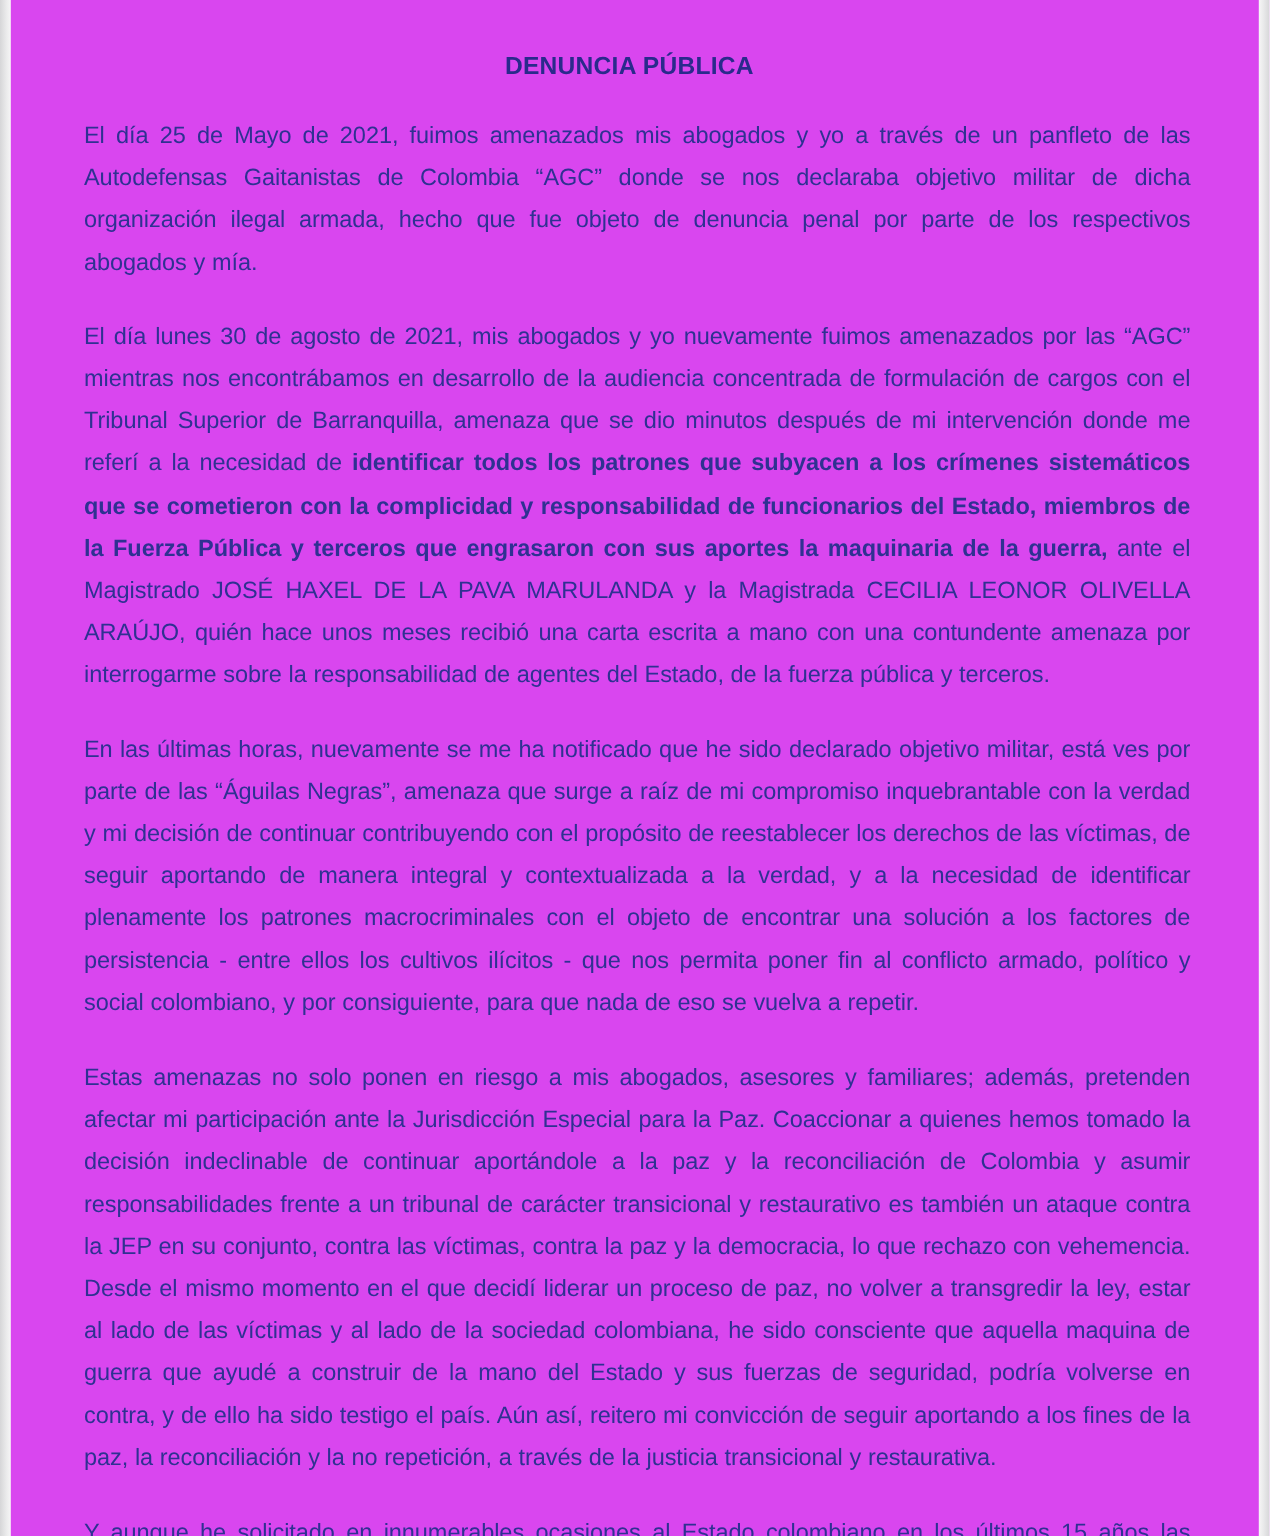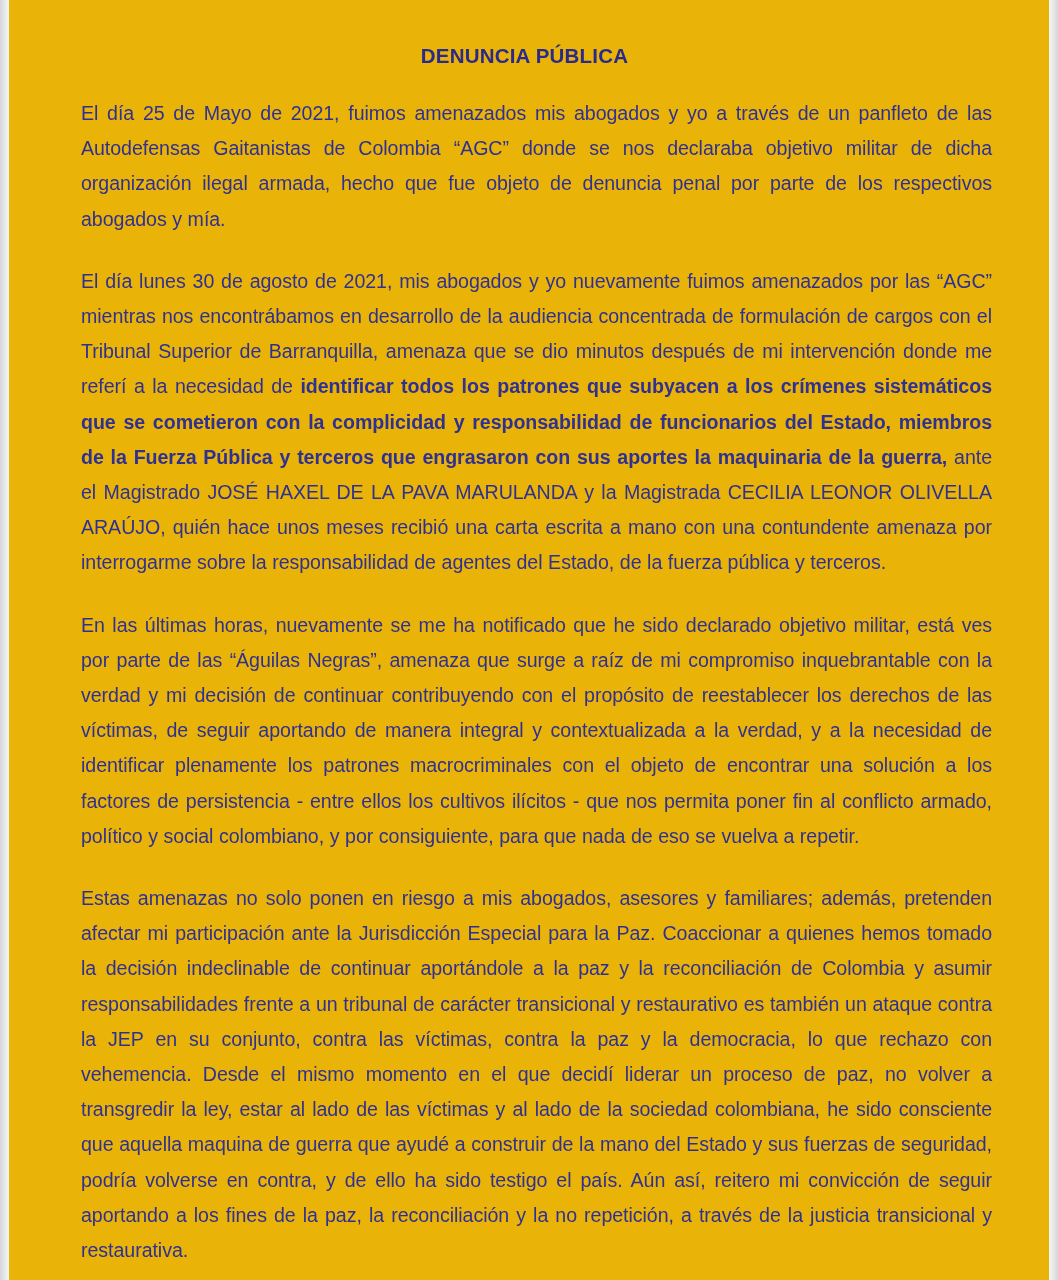--- a/index.html
+++ b/index.html
@@ -29,21 +29,21 @@
     right: 0;
     background: linear-gradient(to left, #d6d6d8 0%, #e9e9ea 55%, #f6f6f6 100%);
   }
 
   .page {
     position: absolute;
     left: 9px;
     right: 9px;
     top: 0;
     bottom: 0;
-    background: #eab308;
+    background: #d946ef;
   }
 
   .doc {
     padding: 34px 57px 0 60px;
     box-sizing: border-box;
   }
 
   .doc-title {
     text-align: center;
     color: #2a2a8c;
@@ -57,21 +57,21 @@
   .body-copy {
     margin-top: 28px;
   }
 
   p.para {
     color: #2f3192;
     font-size: 19.6px;
     line-height: 35.2px;
     text-align: justify;
     text-justify: inter-word;
-    margin: 0 0 27px 12px;
+    margin: 0 0 27px 1px;
     letter-spacing: -0.05px;
     word-spacing: 0.2px;
   }
 
   p.para:last-of-type { margin-bottom: 0; }
 
   b, strong {
     font-weight: bold;
     color: #2f3192;
   }

